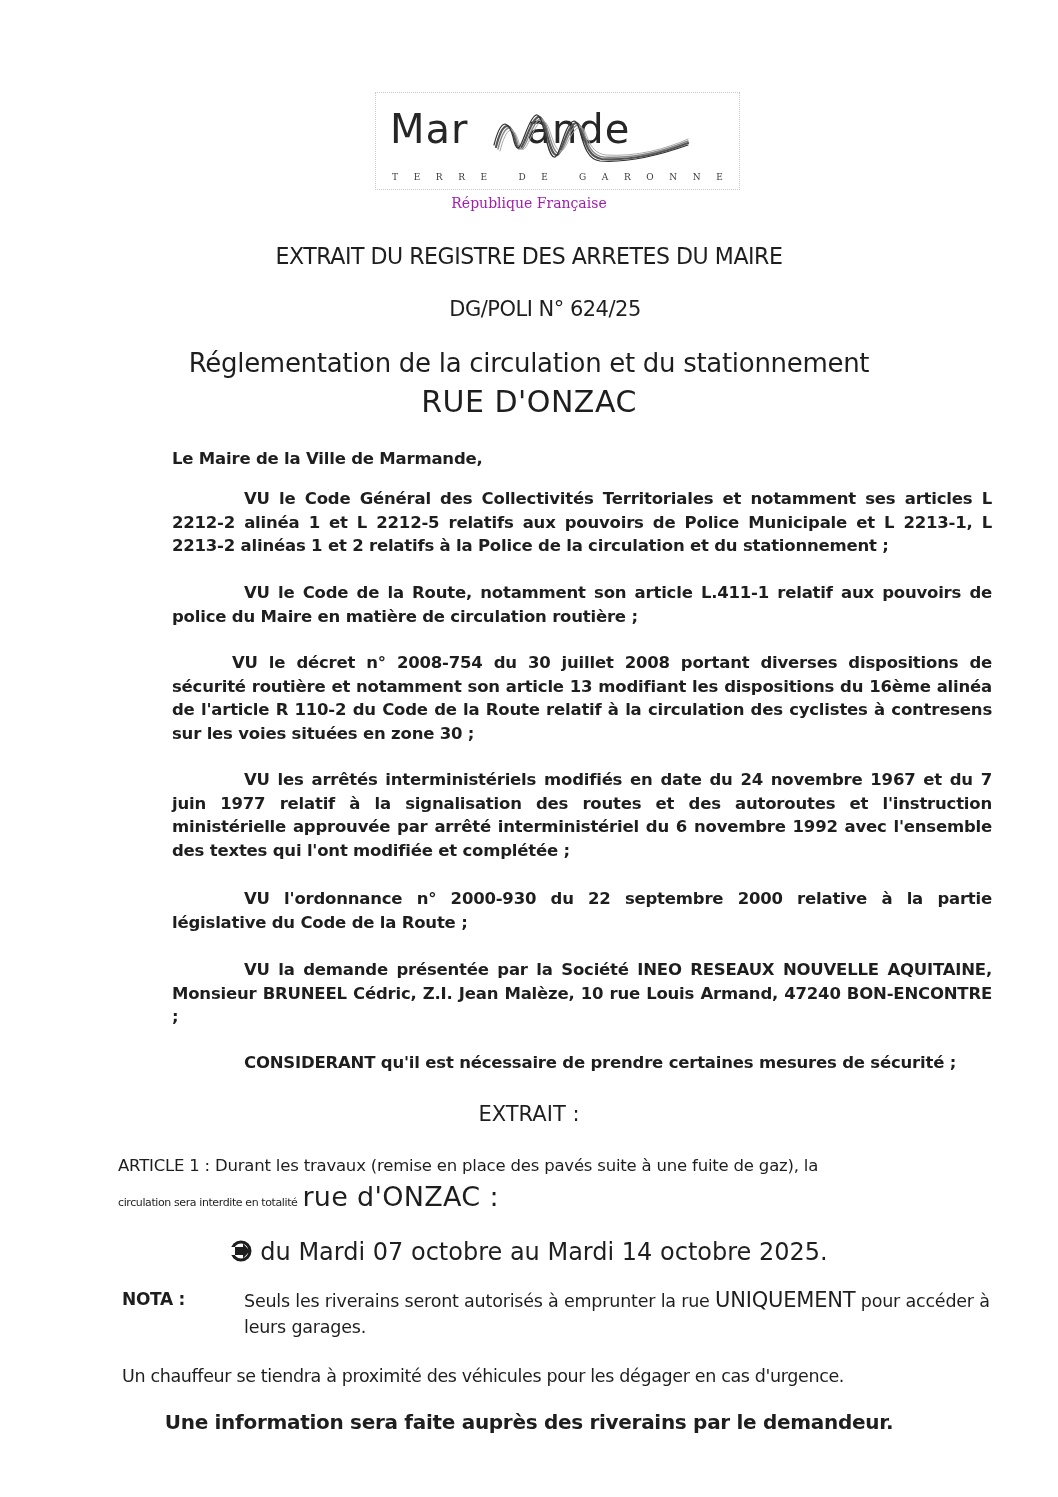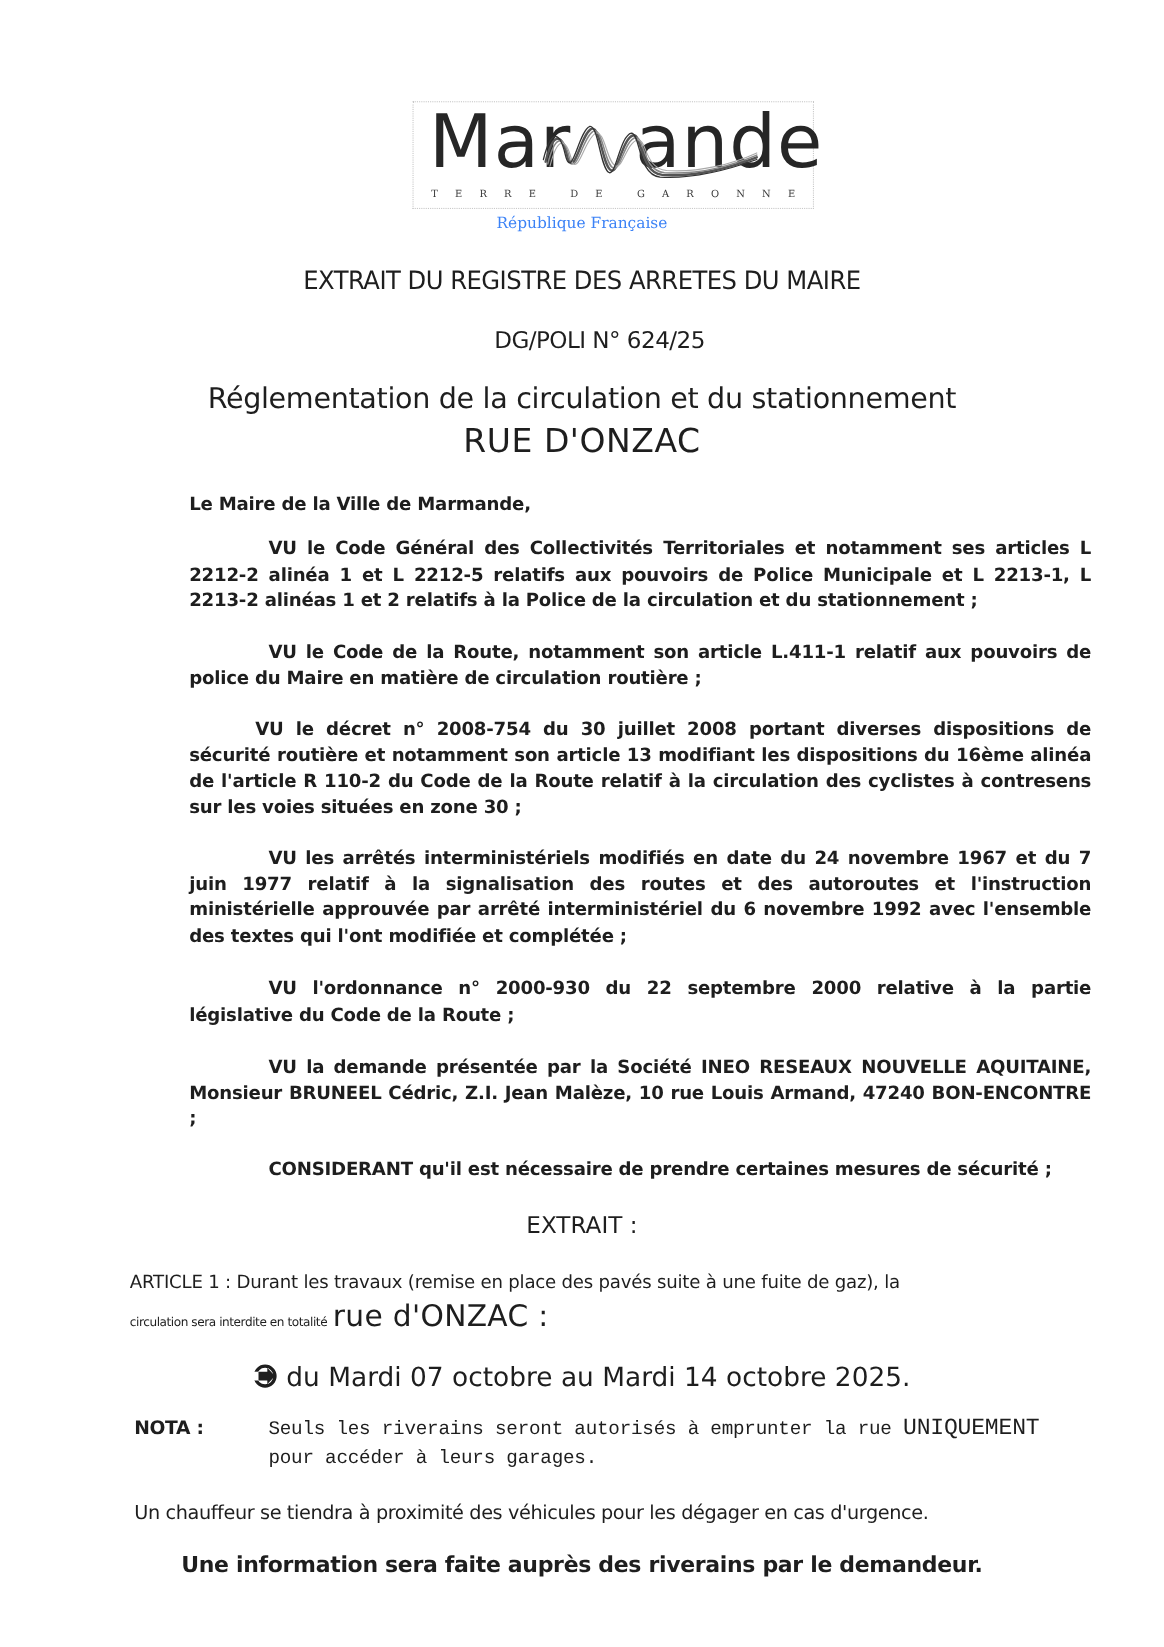--- a/index.html
+++ b/index.html
@@ -9,34 +9,34 @@
     }
     .page { position: absolute; left: 0; top: 0; width: 1058px; height: 1497px; }
 
     
     .logo {
       position: absolute; left: 375px; top: 92px; width: 365px; height: 98px;
       border: 1px dotted #c8c8c8; box-sizing: border-box;
     }
     .logo-word {
       position: absolute; left: 14px; top: 6px;
-      font-family: "DejaVu Sans", sans-serif; font-size: 67px; letter-spacing: 1px;
+      font-family: "DejaVu Sans", sans-serif; font-size: 40px; letter-spacing: 1px;
       color: #262626; line-height: 60px; white-space: nowrap;
     }
     .logo-word .gap { display: inline-block; width: 58px; }
     .logo-wave { position: absolute; left: 116px; top: 10px; width: 200px; height: 60px; }
     .logo-tagline {
       position: absolute; left: 0; top: 79px; width: 100%;
       display: flex; justify-content: space-between; padding: 0 16px; box-sizing: border-box;
       font-family: "DejaVu Serif", serif; font-size: 9px; color: #3a3a3a;
     }
     .logo-tagline span { display: inline-block; }
     .republique {
       position: absolute; left: 0; width: 1058px; top: 195px; text-align: center;
-      font-family: "DejaVu Serif", serif; font-size: 14px; color: #3b82f6;
+      font-family: "DejaVu Serif", serif; font-size: 14px; color: #a21caf;
     }
 
     
     .centered { position: absolute; left: 0; width: 1058px; text-align: center; white-space: nowrap; }
     .h-registre { top: 243px; font-size: 23px; letter-spacing: -0.5px; transform: scaleX(0.96); }
     .h-ref { top: 297px; font-size: 21px; letter-spacing: -0.5px; margin-left: 16px; }
     .h-title { top: 348px; font-size: 26px; letter-spacing: -0.3px; }
     .h-street { top: 384px; font-size: 30px; letter-spacing: 0.5px; }
 
     
@@ -64,21 +64,21 @@
     .article .small { font-size: 11px; letter-spacing: -0.4px; }
     .article .street-inline { font-size: 27px; letter-spacing: 0.3px; }
     .dates { top: 1238px; font-size: 24px; }
     .dates .arrow-icon { display: inline-block; width: 22px; height: 22px; vertical-align: -2px; margin-right: 8px; }
 
     .nota-label {
       position: absolute; left: 122px; top: 1289px; font-size: 17px; font-weight: bold; letter-spacing: -0.3px;
     }
     .nota-text {
       position: absolute; left: 244px; width: 748px; top: 1287px;
-      font-size: 17.5px; line-height: 26px; letter-spacing: -0.2px; font-family: Liberation Mono, monospace;
+      font-size: 17.5px; line-height: 26px; letter-spacing: -0.2px;
     }
     .chauffeur {
       position: absolute; left: 122px; width: 870px; top: 1366px;
       font-size: 17.5px; letter-spacing: -0.35px; white-space: nowrap;
     }
     .info { top: 1410px; font-size: 20px; font-weight: bold; letter-spacing: -0.3px; }
   </style>
 </head>
 <body>
 

